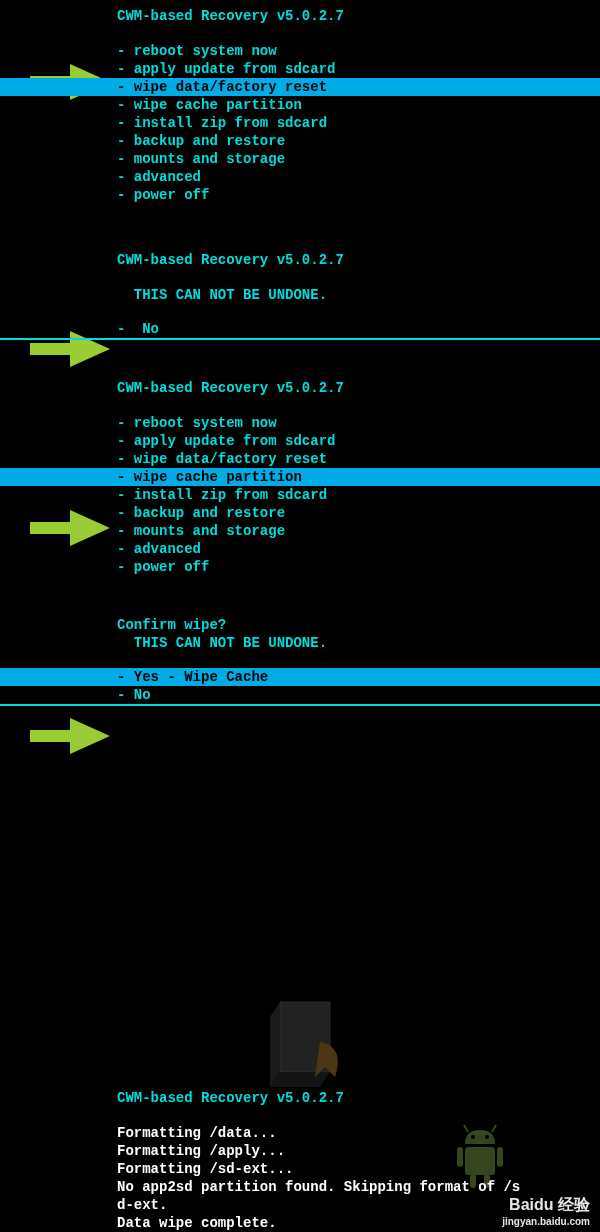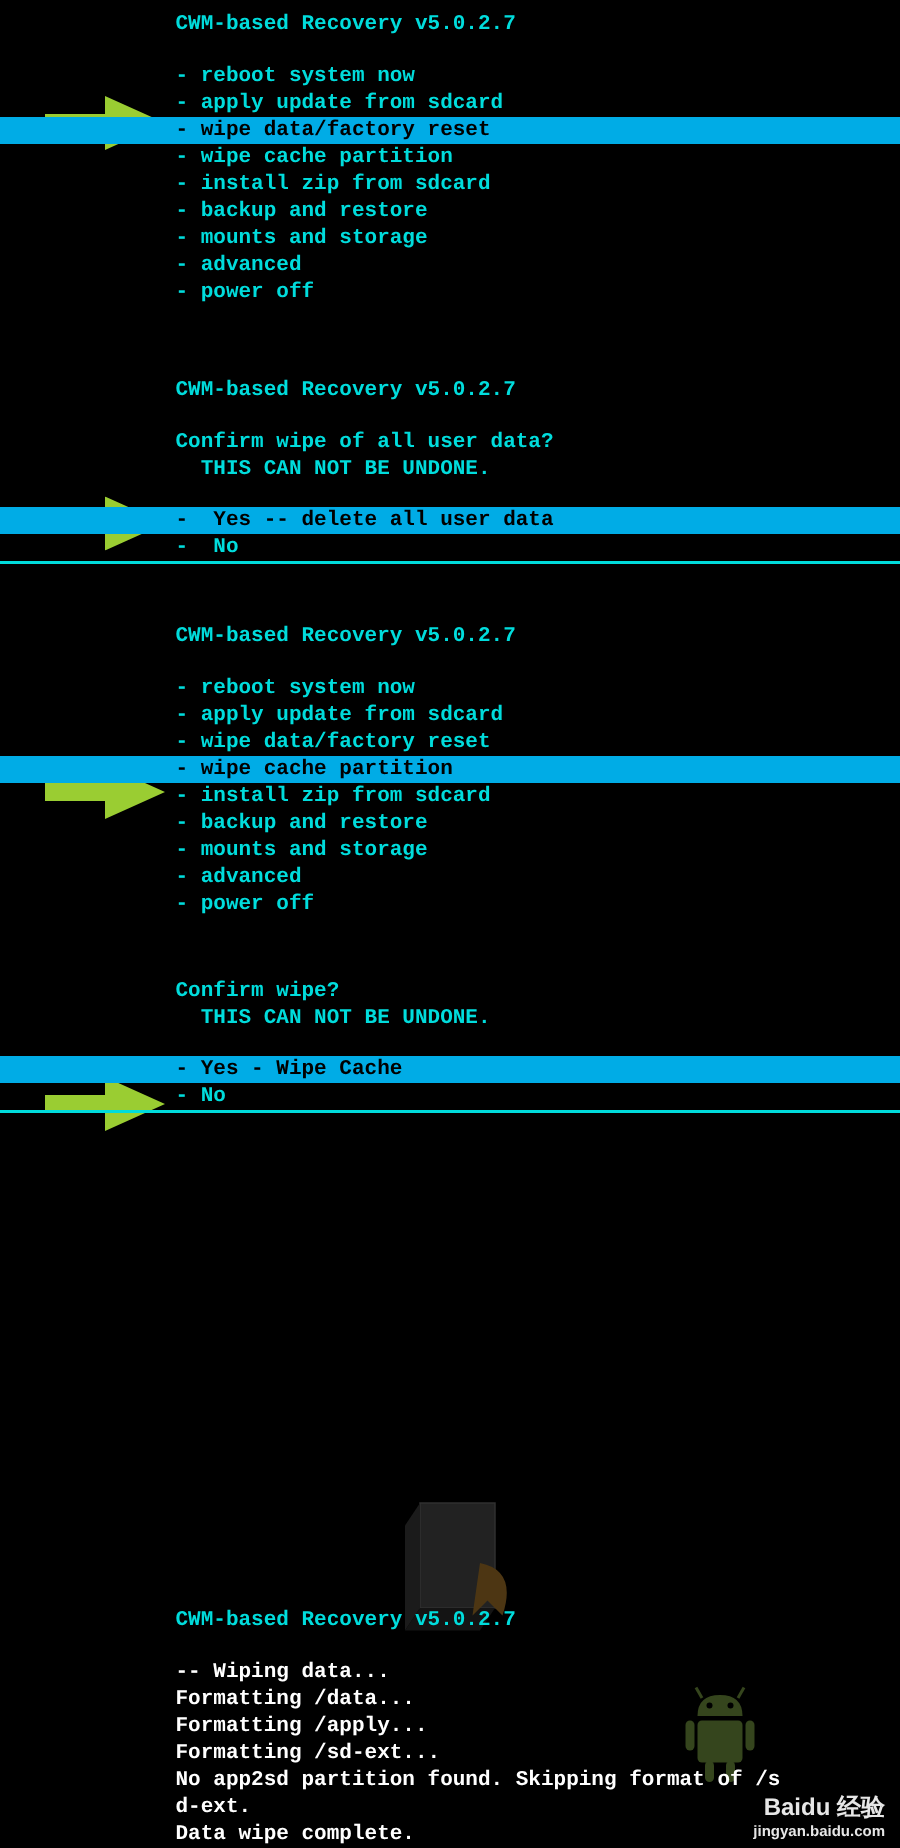--- a/index.html
+++ b/index.html
@@ -131,24 +131,22 @@
 
 <div class="arrow" style="top: 331px;">
   <svg viewBox="0 0 80 36">
       <path d="M0 12 L40 12 L40 0 L80 18 L40 36 L40 24 L0 24 Z" fill="#9ACD32"></path>
     </svg>
 </div>
 
 <div class="section">
   <div class="title">CWM-based Recovery v5.0.2.7</div>
   <div class="spacer"></div>
-  <div class="confirm-text">Confirm wipe of all user data?</div>
   <div class="confirm-text">  THIS CAN NOT BE UNDONE.</div>
   <div class="spacer"></div>
-  <div class="menu-item selected">-  Yes -- delete all user data</div>
   <div class="menu-item">-  No</div>
   <div class="divider"></div>
 </div>
 
 <div style="height: 32px;"></div>
 
 <div class="arrow" style="top: 510px;">
   <svg viewBox="0 0 80 36">
       <path d="M0 12 L40 12 L40 0 L80 18 L40 36 L40 24 L0 24 Z" fill="#9ACD32"></path>
     </svg>
@@ -205,21 +203,20 @@
     <circle cx="23" cy="15" r="2" fill="#000"></circle>
     <circle cx="37" cy="15" r="2" fill="#000"></circle>
     <line x1="18" y1="10" x2="14" y2="3" stroke="#6A8A3A" stroke-width="2"></line>
     <line x1="42" y1="10" x2="46" y2="3" stroke="#6A8A3A" stroke-width="2"></line>
   </svg>
 </div>
 
 <div class="log-section">
   <div class="title">CWM-based Recovery v5.0.2.7</div>
   <div class="spacer"></div>
-  <div class="white-text">-- Wiping data...</div>
   <div class="white-text">Formatting /data...</div>
   <div class="white-text">Formatting /apply...</div>
   <div class="white-text">Formatting /sd-ext...</div>
   <div class="white-text">No app2sd partition found. Skipping format of /s</div>
   <div class="white-text">d-ext.</div>
   <div class="white-text">Data wipe complete.</div>
 </div>
 
 <div class="watermark">
   <div class="watermark-logo">Baidu 经验</div>

